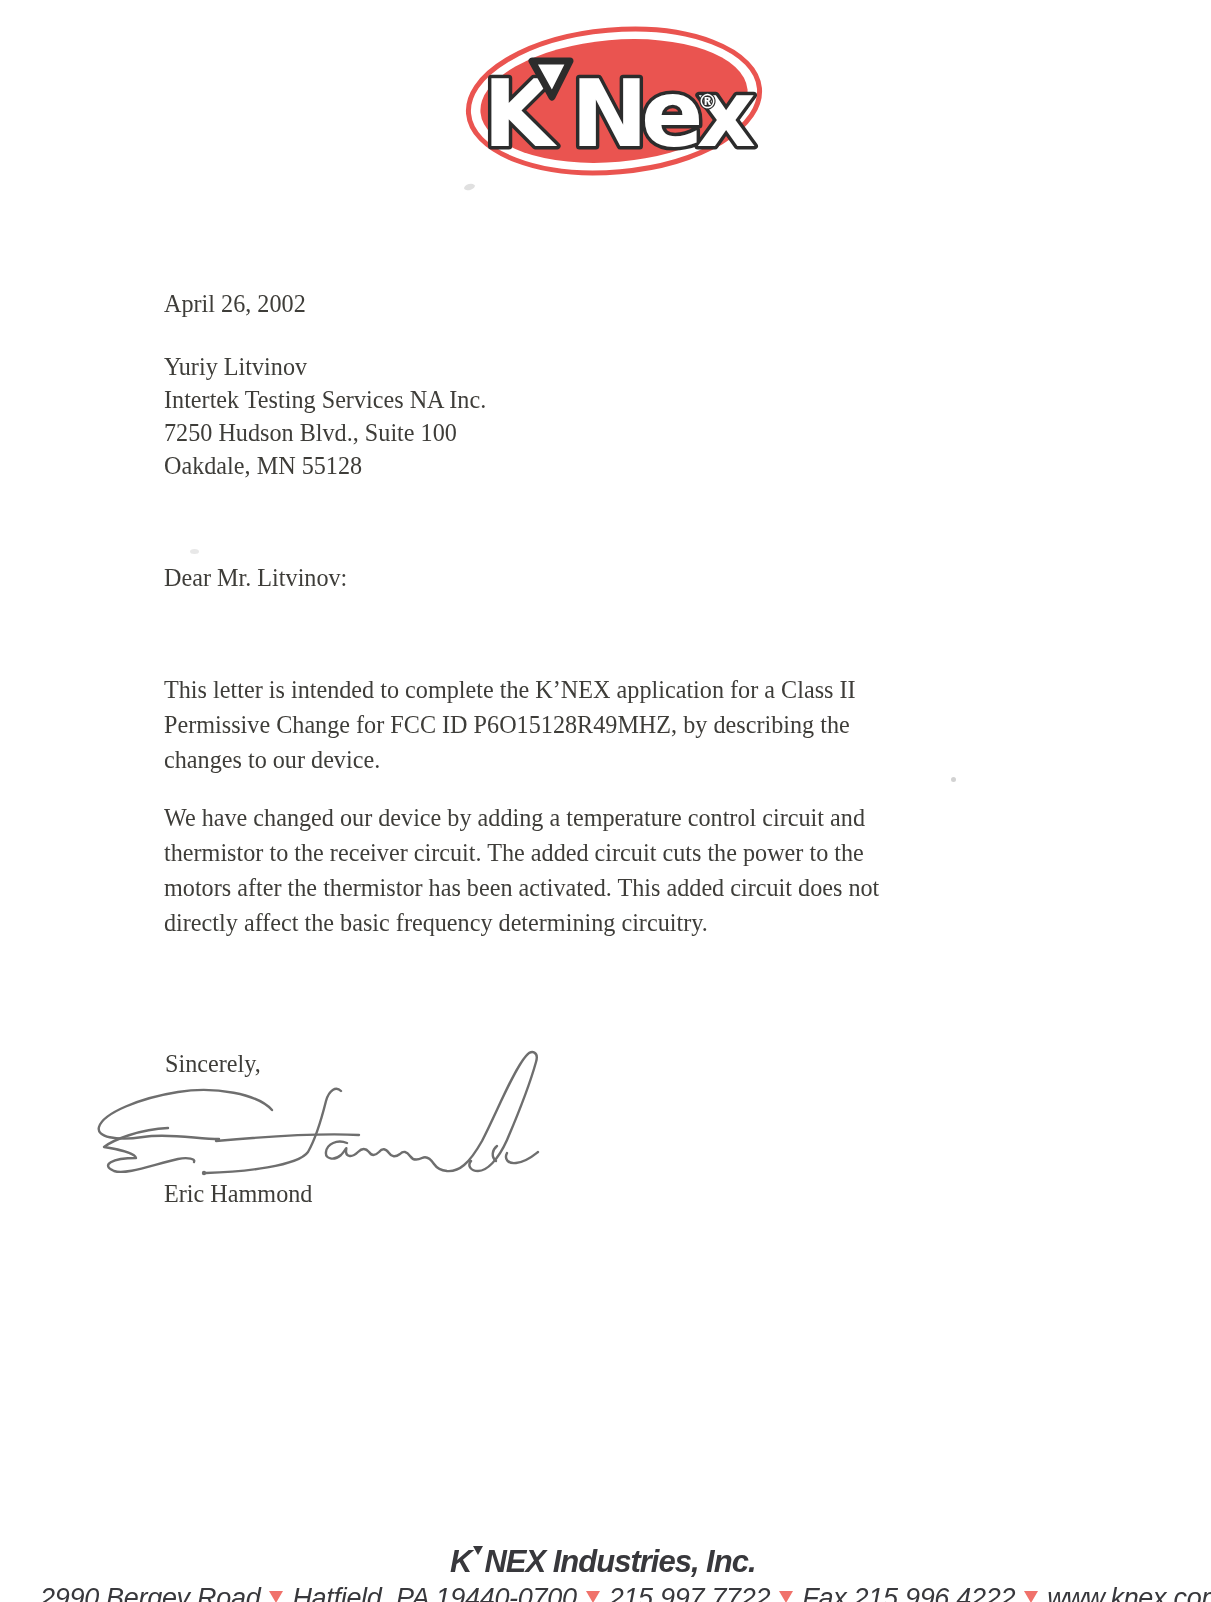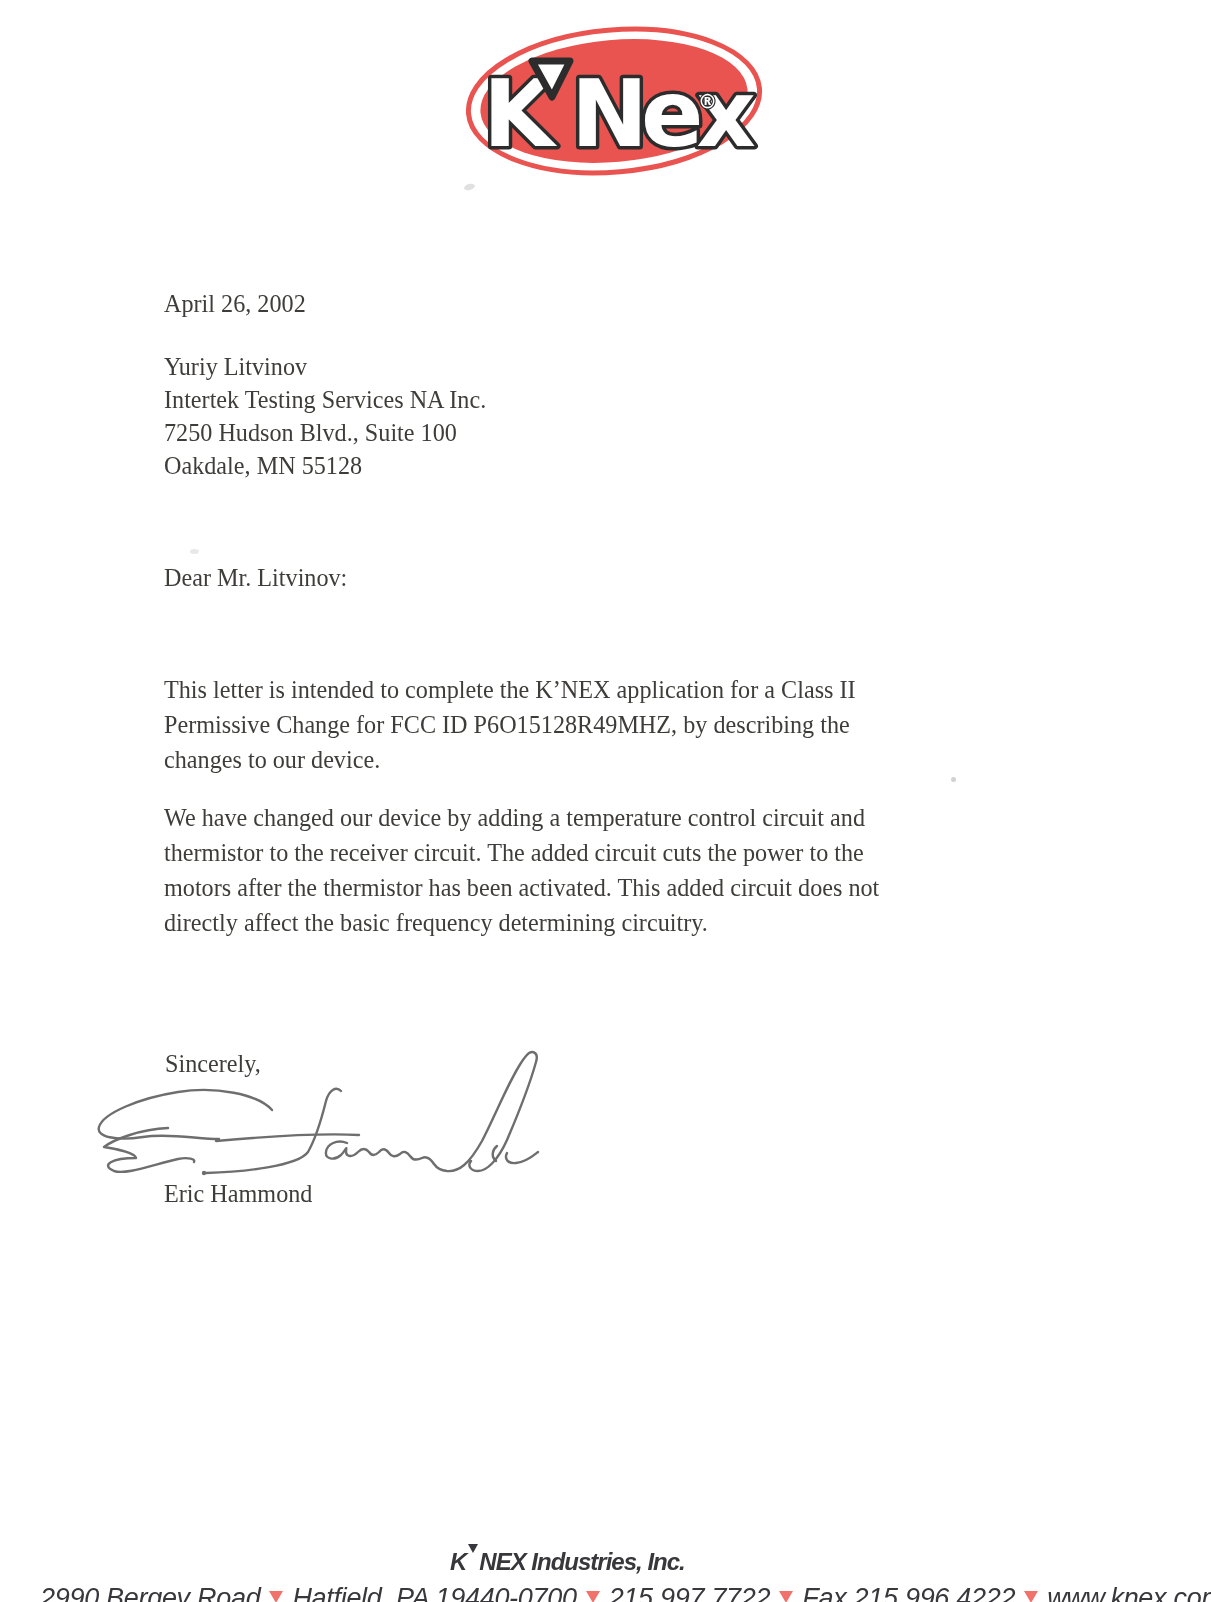--- a/index.html
+++ b/index.html
@@ -37,21 +37,21 @@
             fill:#ffffff; stroke:var(--outline-dark); stroke-width:2.4; paint-order:stroke;}
 
   
   .signature{left:85px; top:1040px; width:470px; height:150px;}
   .sig{fill:none; stroke:var(--signature-gray); stroke-width:2.4;
        stroke-linecap:round; stroke-linejoin:round;}
   .sig-dot{fill:var(--signature-gray); stroke:none;}
 
   
   .company{left:450px; top:1544px; font-family:"Liberation Sans", sans-serif;
-           font-style:italic; font-weight:bold; font-size:24px;
+           font-style:italic; font-weight:bold; font-size:31px;
            color:var(--footer-text); letter-spacing:-1px; white-space:nowrap;}
   .tri-apos{display:inline-block; width:0; height:0;
             border-left:5px solid transparent; border-right:5px solid transparent;
             border-top:9px solid var(--footer-text);
             vertical-align:17px; margin:0 1px 0 2px;}
   .addr{left:40px; top:1583px; display:flex; align-items:flex-start; gap:9px;
         font-family:"Liberation Sans", sans-serif; font-style:italic; font-size:27px;
         color:var(--footer-text); white-space:nowrap; letter-spacing:-0.3px;}
   .tri-sep{width:0; height:0; flex:0 0 auto;
            border-left:7px solid transparent; border-right:7px solid transparent;

